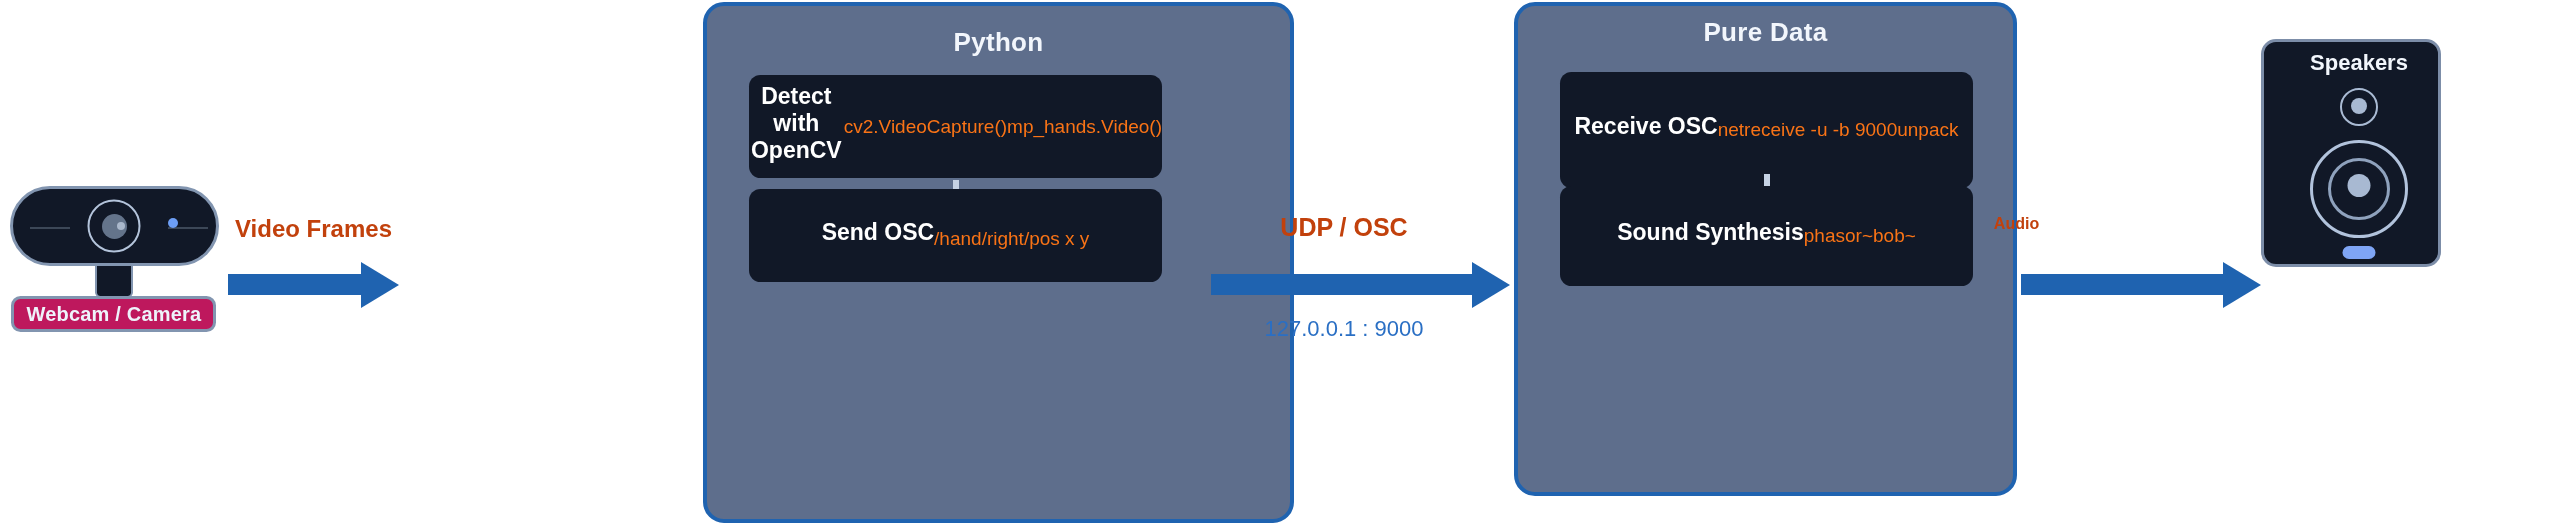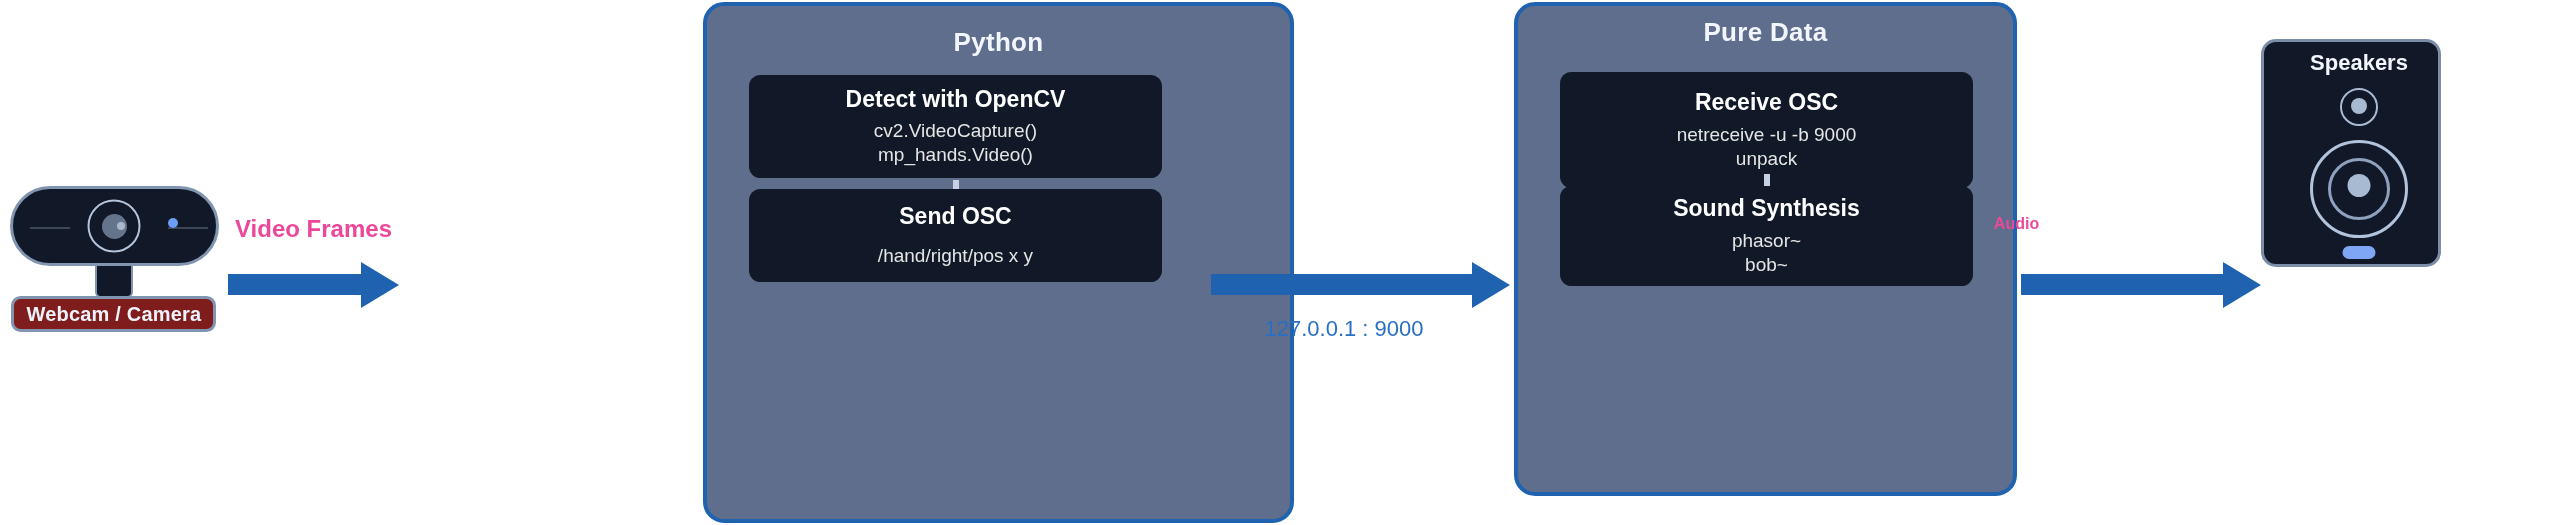--- a/index.html
+++ b/index.html
@@ -39,59 +39,59 @@
     background:#6d9ef5;
   }
   .cam-slit-l{position:absolute;left:17px;top:38px;width:40px;height:1.9px;background:#3c4757;}
   .cam-slit-r{position:absolute;left:155px;top:38px;width:40px;height:1.9px;background:#3c4757;}
   .cam-neck{
     position:absolute;left:95px;top:80px;width:38px;height:32px;background:#111827;
     border:2.8px solid #8295b0;border-top:none;border-radius:0 0 5.7px 5.7px;box-sizing:border-box;
   }
   .cam-label{
     position:absolute;left:11.4px;top:110px;width:205px;height:36px;
-    background:#7f1d1d;border:3.8px solid #8295b0;border-radius:9.5px;
+    background:#be185d;border:3.8px solid #8295b0;border-radius:9.5px;
     display:flex;align-items:center;justify-content:center;
     color:#eef3fb;font-size:20px;font-weight:bold;box-sizing:border-box;
     letter-spacing:0.2px;
   }
 
   
   .arrow-wrap{position:absolute;}
   .arrow-shaft{position:absolute;left:0;top:0;height:21px;background:#1f63b0;}
   .arrow-head{
     position:absolute;top:-12.3px;width:0;height:0;
     border-top:23px solid transparent;border-bottom:23px solid transparent;
     border-left:38px solid #1f63b0;
   }
   .arrow-label{
-    position:absolute;color:#ec4899;font-weight:bold;white-space:nowrap;
+    position:absolute;color:#c2410c;font-weight:bold;white-space:nowrap;
     text-align:center;
   }
   .arrow-sub{
     position:absolute;color:#2a6fc4;font-weight:normal;white-space:nowrap;
     text-align:center;
   }
 
   
   .panel{
     position:absolute;background:#5e6e8c;border:4.7px solid #1f63b0;border-radius:21px;
     box-sizing:border-box;
   }
   .panel-title{
     position:absolute;left:0;width:100%;text-align:center;
     color:#f2f6fc;font-size:26px;font-weight:bold;letter-spacing:0.3px;
   }
   .card{
     position:absolute;background:#111827;border-radius:11.4px;
     box-sizing:border-box;text-align:center;color:#eef3fb;
-    display:flex;flex-direction:column;align-items:center;justify-content:center;
+    display:flex;flex-direction:row;align-items:center;justify-content:center;
   }
   .card-title{font-size:23px;font-weight:bold;color:#ffffff;margin-bottom:6.6px;}
-  .card-line{font-size:19px;color:#e5e5e5;line-height:1.25;font-weight:normal;}
+  .card-line{font-size:19px;color:#f97316;line-height:1.25;font-weight:normal;}
 
   .vdown{position:absolute;width:28.5px;}
   .vdown .stem{position:absolute;left:11.4px;top:0;width:5.7px;background:#c6d2e4;}
   .vdown .tip{
     position:absolute;left:1.9px;width:0;height:0;
     border-left:12.3px solid transparent;border-right:12.3px solid transparent;
     border-top:16px solid #c6d2e4;
   }
 
   
@@ -172,20 +172,21 @@
     <div class="card" style="left:42px;top:183px;width:413px;height:93px;text-align:right;">
       <div class="card-title">Send OSC</div>
       <div class="card-line" style="margin-top:7.6px;">/hand/right/pos x y</div>
     </div>
   </div>
 
   <div class="arrow-wrap" style="left:1211px;top:274px;width:304px;height:21px;">
     <div class="arrow-shaft" style="width:261px;"></div>
     <div class="arrow-head" style="left:261px;"></div>
   </div>
+  <div class="arrow-label" style="left:1211px;top:213px;width:266px;font-size:25px;">UDP / OSC</div>
   <div class="arrow-sub" style="left:1211px;top:306px;width:266px;font-size:22px;margin-top:10px;">127.0.0.1 : 9000</div>
 
   <div class="panel" style="left:1514px;top:1.9px;width:503px;height:494px;">
     <div class="panel-title" style="top:11px;">Pure Data</div>
 
     <div class="card" style="left:42px;top:66px;width:413px;height:116px;">
       <div class="card-title">Receive OSC</div>
       <div class="card-line">netreceive -u -b 9000</div>
       <div class="card-line">unpack</div>
     </div>

